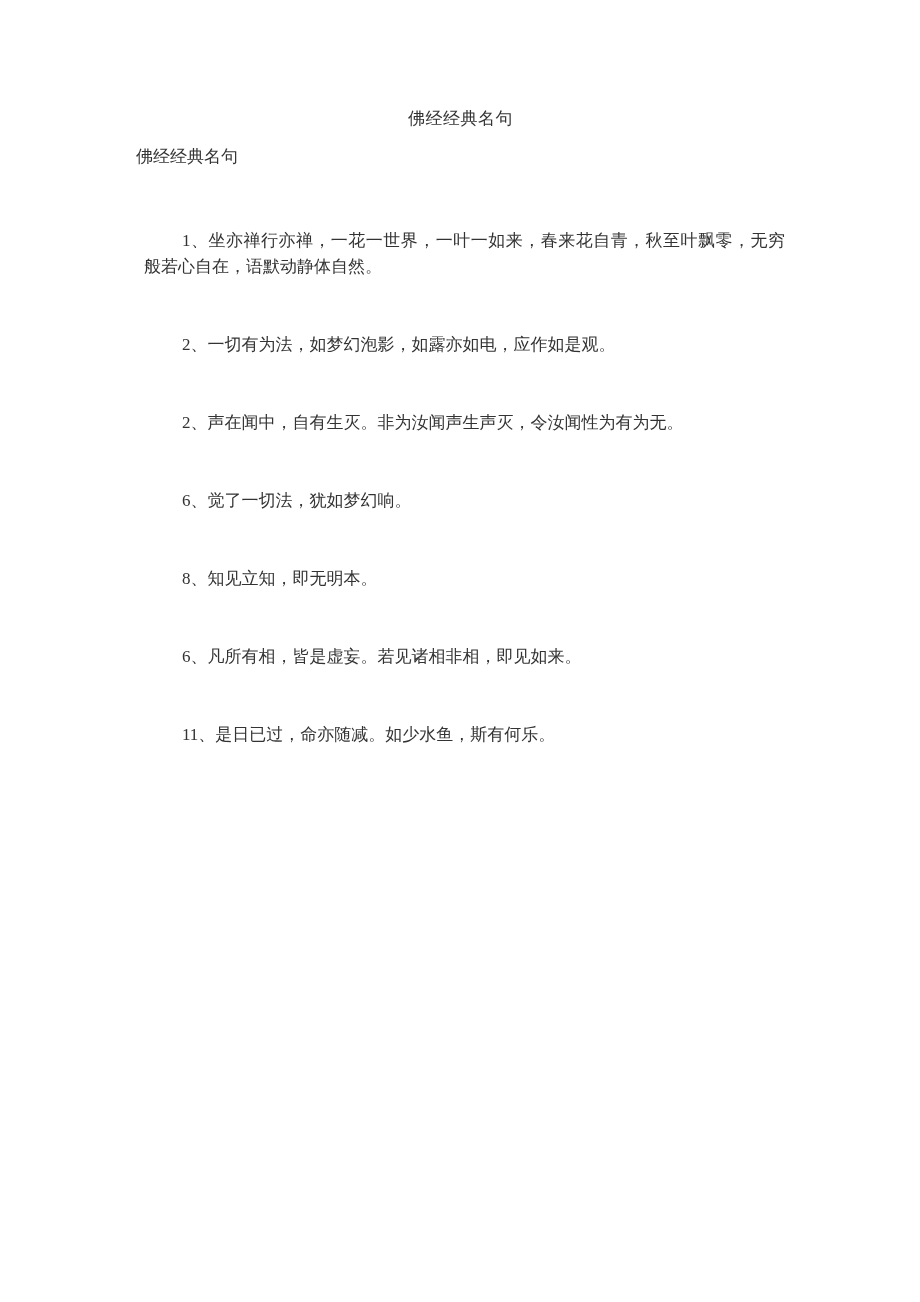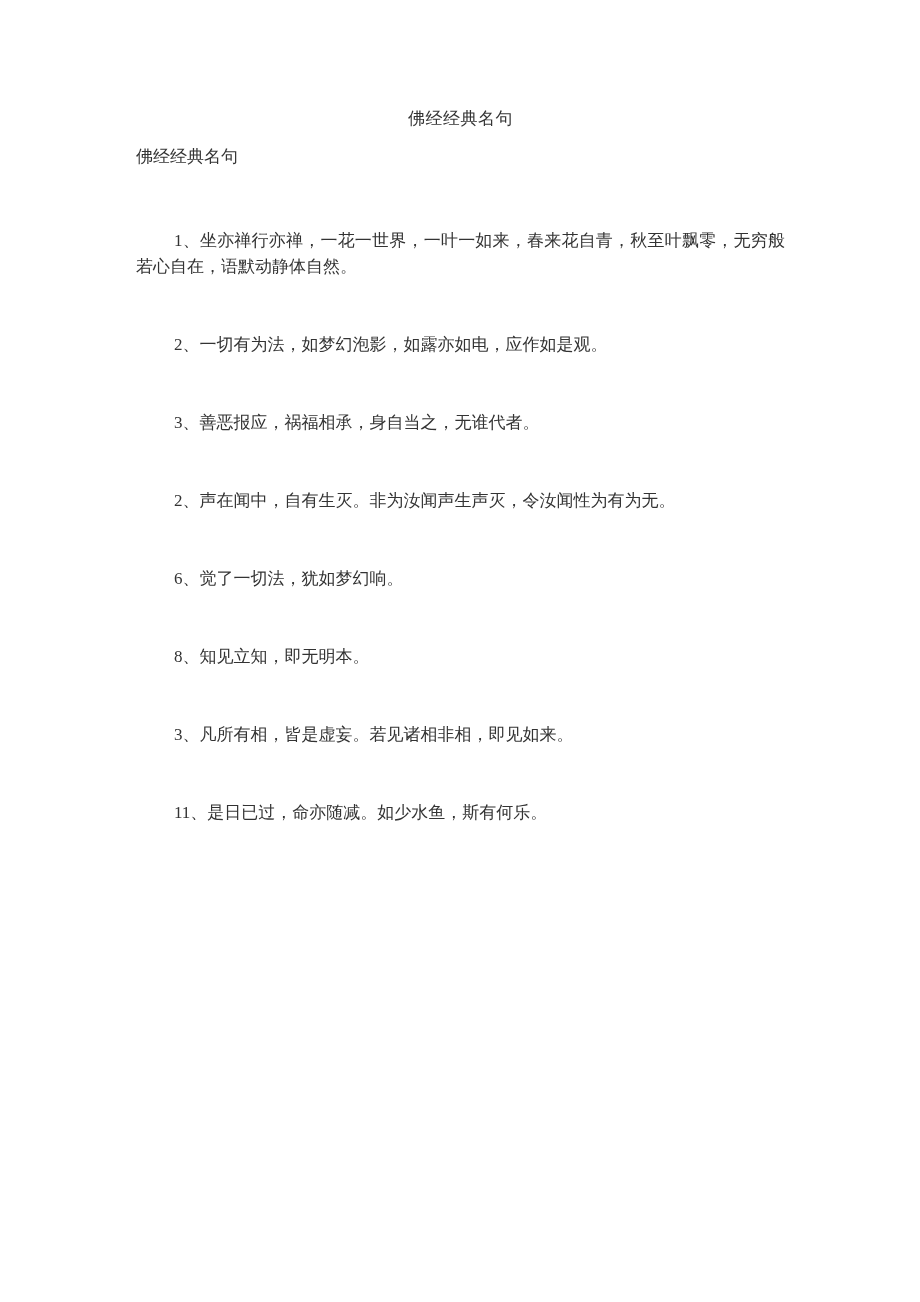--- a/index.html
+++ b/index.html
@@ -28,37 +28,36 @@
     letter-spacing: 0.5px;
   }
   .doc-subtitle {
     font-size: 17px;
     line-height: 26px;
     margin: 0 0 58px 0;
   }
   .quote {
     font-size: 17px;
     line-height: 26px;
-    margin: 0 0 52px 0;
+    margin: 0 0 52px 8px;
     text-indent: 38px;       
     text-align: justify;
     word-break: break-all;
   }
 </style>
 </head>
 <body>
 
 <div class="page" style="background: rgb(255, 255, 255); color: rgb(51, 51, 51);">
   <div class="content">
     <h1 class="doc-title">佛经经典名句</h1>
 
     <p class="doc-subtitle">佛经经典名句</p>
 
     <p class="quote">1、坐亦禅行亦禅，一花一世界，一叶一如来，春来花自青，秋至叶飘零，无穷般若心自在，语默动静体自然。</p>
     <p class="quote">2、一切有为法，如梦幻泡影，如露亦如电，应作如是观。</p>
-    <p class="quote">3、善恶报应，祸福相承，身自当之，无谁代者。</p>
     <p class="quote">2、声在闻中，自有生灭。非为汝闻声生声灭，令汝闻性为有为无。</p>
     <p class="quote">6、觉了一切法，犹如梦幻响。</p>
     <p class="quote">8、知见立知，即无明本。</p>
-    <p class="quote">3、凡所有相，皆是虚妄。若见诸相非相，即见如来。</p>
+    <p class="quote">6、凡所有相，皆是虚妄。若见诸相非相，即见如来。</p>
     <p class="quote">11、是日已过，命亦随减。如少水鱼，斯有何乐。</p>
   </div>
 </div>
 
 </body></html>

